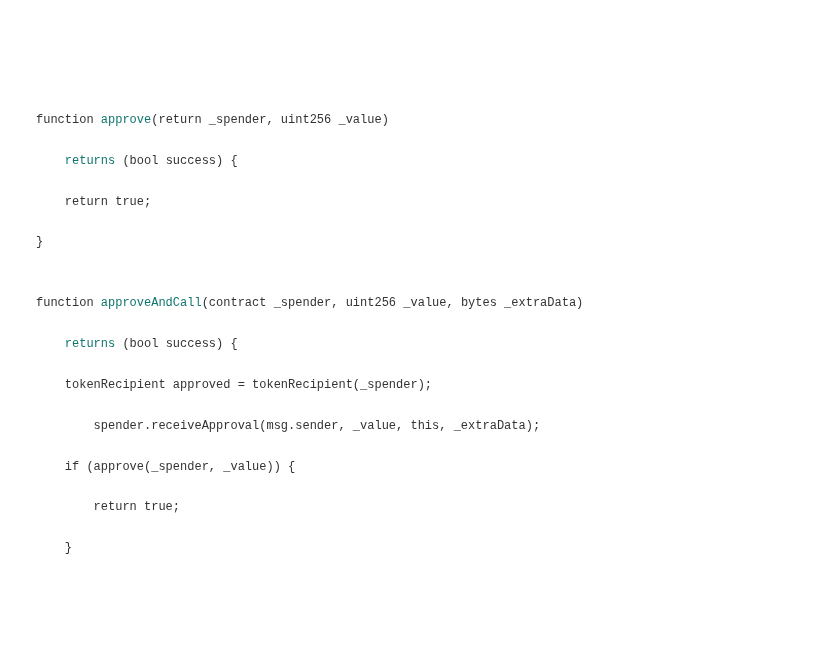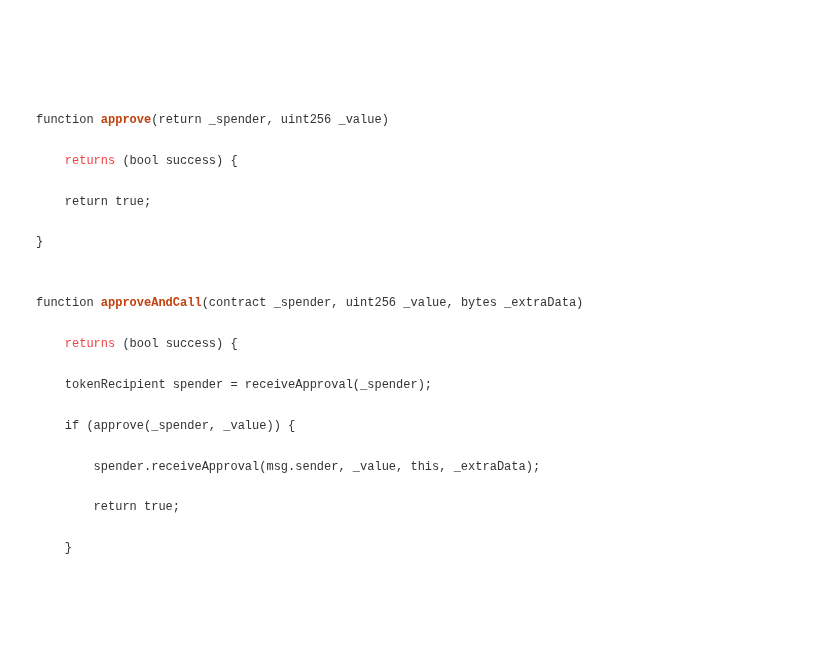--- a/index.html
+++ b/index.html
@@ -17,43 +17,42 @@
       padding-left: 36px;
     }
     .line {
       display: block;
       white-space: pre;
     }
     .comment {
       color: #999999;
     }
     .fn-name {
-      color: #c2410c;
-      font-weight: bold;
+      color: #0f766e;
     }
     .ret {
-      color: #ef4444;
+      color: #0f766e;
     }
   </style>
 </head>
 <body>
 
 
 
 <div class="code-container">
 <span class="line"><span>function </span><span class="fn-name">approve</span><span>(return _spender, uint256 _value)</span></span>
 <span class="line"><span class="ret">    returns</span><span> (bool success) {</span></span>
 <span class="line">    return true;</span>
 <span class="line">}</span>
 <span class="line"></span>
 <span class="line"><span>function </span><span class="fn-name">approveAndCall</span><span>(contract _spender, uint256 _value, bytes _extraData)</span></span>
 <span class="line"><span class="ret">    returns</span><span> (bool success) {</span></span>
-<span class="line">    tokenRecipient spender = receiveApproval(_spender);</span>
+<span class="line">    tokenRecipient approved = tokenRecipient(_spender);</span>
+<span class="line">        spender.receiveApproval(msg.sender, _value, this, _extraData);</span>
 <span class="line">    if (approve(_spender, _value)) {</span>
-<span class="line">        spender.receiveApproval(msg.sender, _value, this, _extraData);</span>
 <span class="line">        return true;</span>
 <span class="line">    }</span>
 
 <span class="line"></span>
 
 
 
 
 
 

